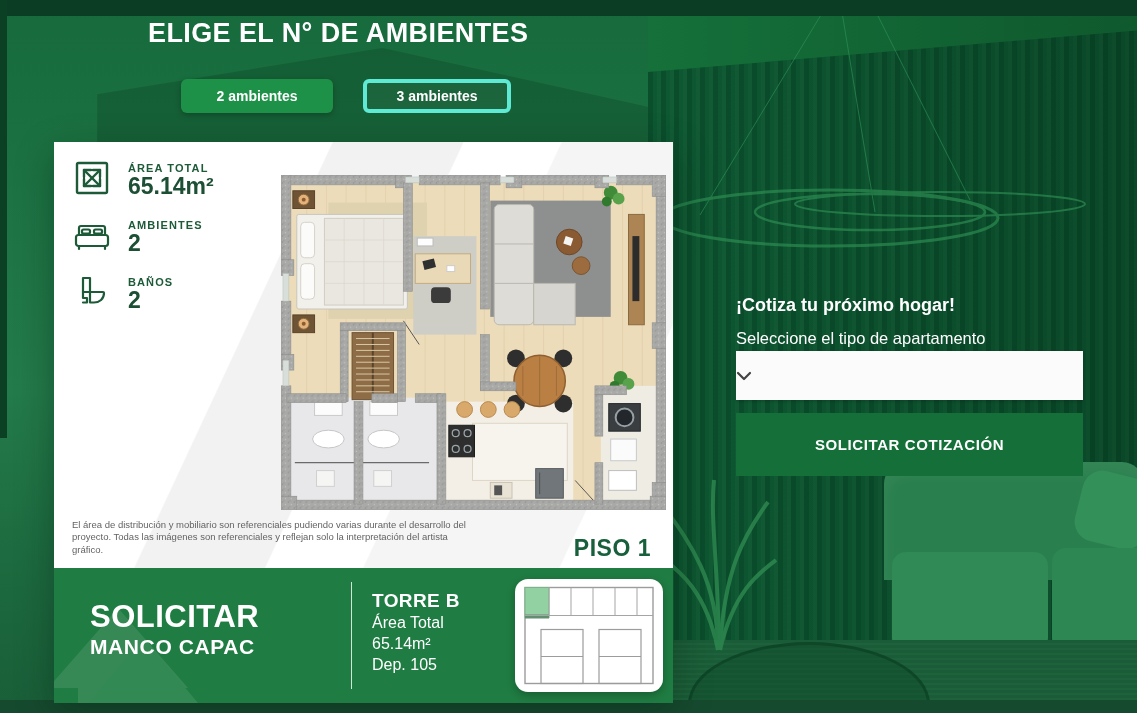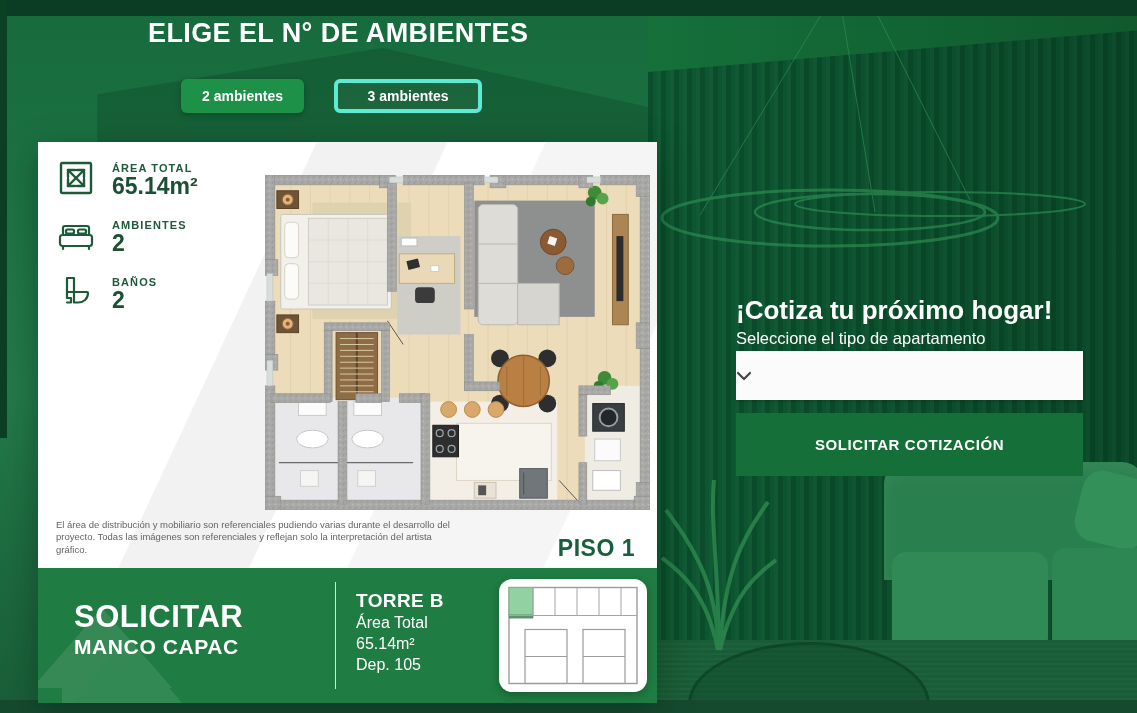--- a/index.html
+++ b/index.html
@@ -30,25 +30,25 @@
     background:rgba(15,70,40,.35);border:3px solid rgba(0,50,25,.4);}
   .bg-topstrip{position:absolute;left:0;top:0;width:100%;height:16px;background:#0a3d23;}
   .bg-leftedge{position:absolute;left:0;top:0;width:7px;height:438px;background:#0b4025;}
   .bg-bottomstrip{position:absolute;left:0;bottom:0;width:100%;height:13px;background:#164a2f;}
 
   
   .title{position:absolute;left:148px;top:18px;font-size:27px;font-weight:800;color:#fff;letter-spacing:.4px;}
   .tabs{position:absolute;left:181px;top:79px;display:flex;gap:30px;}
   .tab{height:34px;border-radius:6px;font-size:14px;font-weight:700;color:#fff;
        display:flex;align-items:center;justify-content:center;cursor:pointer;box-sizing:border-box;}
-  .tab-active{width:123px;background:#1e9149;box-shadow:0 2px 6px rgba(0,0,0,.25);}
+  .tab-active{width:152px;background:#1e9149;box-shadow:0 2px 6px rgba(0,0,0,.25);}
   .tab-inactive{width:148px;border:4px solid #5eead4;background:rgba(255,255,255,.03);}
 
   
-  .card{position:absolute;left:38px;top:142px;width:619px;height:555px;box-shadow:0 12px 34px rgba(0,20,10,.35);}
+  .card{position:absolute;left:54px;top:142px;width:619px;height:555px;box-shadow:0 12px 34px rgba(0,20,10,.35);}
   .card-main{position:absolute;left:0;top:0;width:100%;height:426px;background:#fff;overflow:hidden;}
   .card-main::before{content:'';position:absolute;inset:0;
     background:linear-gradient(115deg,rgba(0,0,0,0) 34%,rgba(0,0,0,.05) 34.2%,rgba(0,0,0,.05) 50%,rgba(0,0,0,0) 50.2%),
                linear-gradient(115deg,rgba(0,0,0,0) 62%,rgba(0,0,0,.04) 62.2%,rgba(0,0,0,.04) 86%,rgba(0,0,0,0) 86.2%);}
   .stats{position:absolute;left:18px;top:16px;}
   .stat{display:flex;gap:16px;margin-bottom:17px;}
   .stat-icon{width:40px;height:40px;flex:0 0 40px;}
   .stat-label{font-size:11px;font-weight:700;letter-spacing:1.1px;color:#1d5a38;margin-top:4px;}
   .stat-value{font-size:23px;font-weight:800;color:#1c4f33;line-height:1.05;}
   .plan{position:absolute;left:227px;top:33px;}
@@ -62,21 +62,21 @@
   .project-sub{font-size:21px;font-weight:700;letter-spacing:.6px;margin-top:3px;}
   .footer-divider{position:absolute;left:297px;top:14px;bottom:14px;width:1px;background:rgba(255,255,255,.8);}
   .tower{position:absolute;left:318px;top:22px;color:#fff;}
   .tower-name{font-size:19px;font-weight:800;letter-spacing:.4px;}
   .tower-line{font-size:16px;font-weight:400;line-height:1.32;}
   .mini{position:absolute;right:10px;top:11px;width:148px;height:113px;background:#fff;border-radius:13px;
         box-shadow:0 3px 8px rgba(0,0,0,.25);}
 
   
   .quote{position:absolute;left:736px;top:295px;width:347px;}
-  .quote-heading{position:absolute;left:0;top:0;font-size:26px;font-weight:800;color:#fff;}
+  .quote-heading{position:absolute;left:0;top:0;font-size:18px;font-weight:800;color:#fff;}
   .quote-label{position:absolute;left:0;top:34px;font-size:16.5px;color:#fff;}
   .quote-select{position:absolute;left:0;top:56px;width:347px;height:49px;background:#fbfbfb;box-sizing:border-box;
     display:flex;align-items:center;cursor:pointer;box-shadow:0 1px 3px rgba(0,0,0,.2);}
   .quote-select-text{padding-left:32px;font-size:14px;color:#9b9b9b;flex:1;}
   .quote-chevron{margin-right:16px;}
   .quote-button{position:absolute;left:0;top:118px;width:347px;height:63px;background:#156f38;border:none;
     color:#fff;font-family:"Liberation Sans",sans-serif;font-size:15px;font-weight:800;letter-spacing:.6px;cursor:pointer;}
 </style>
 </head>
 <body>

